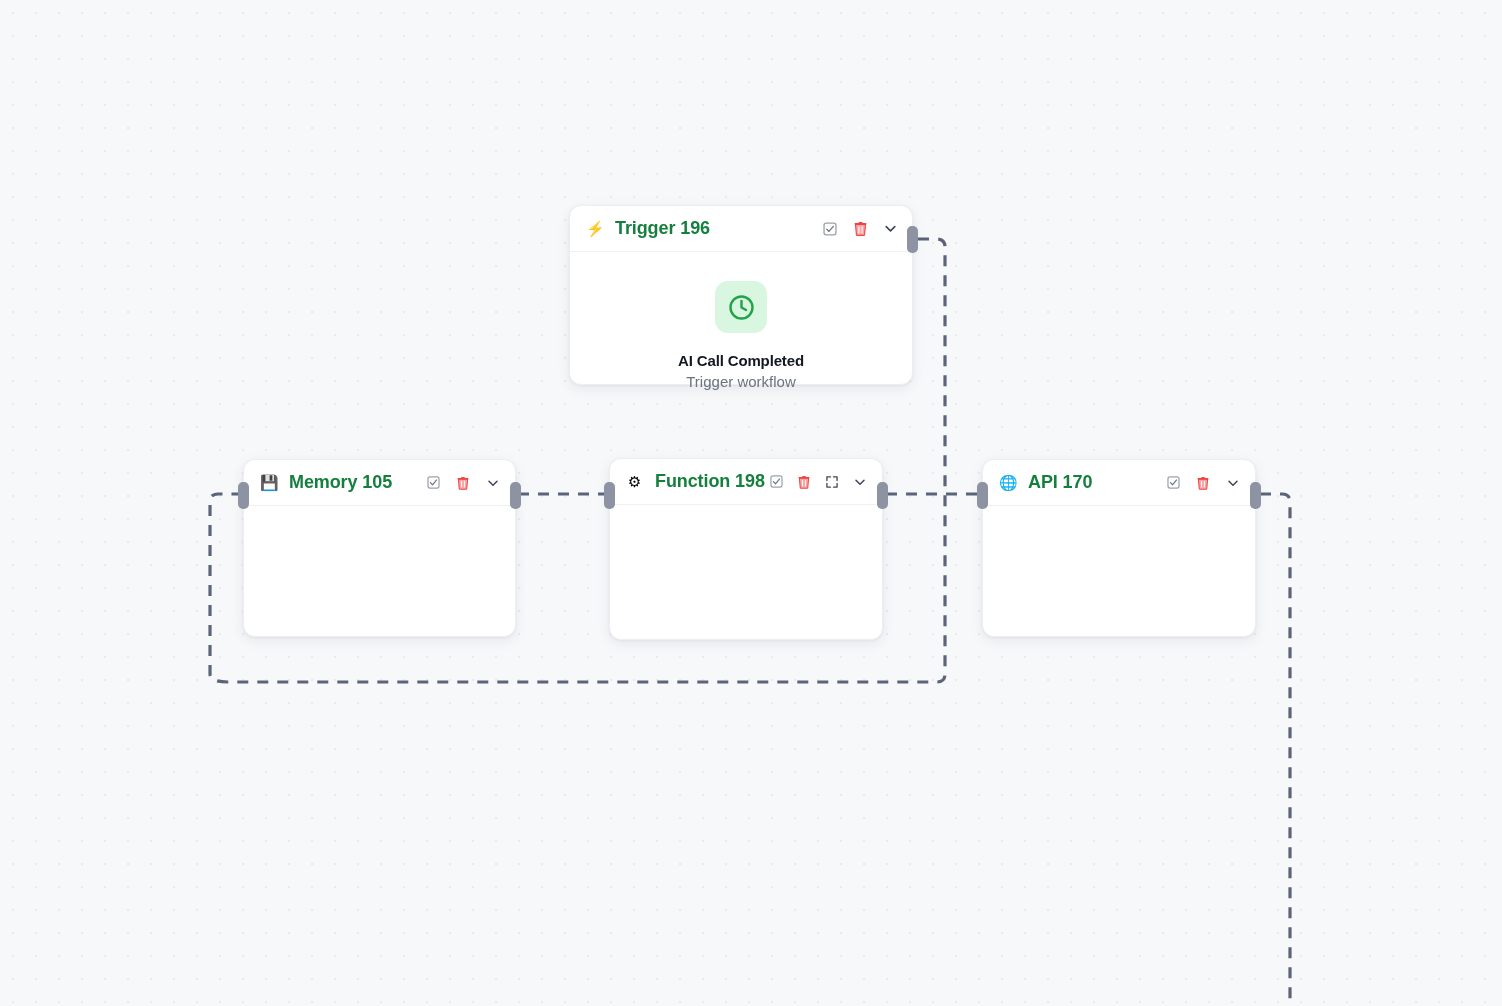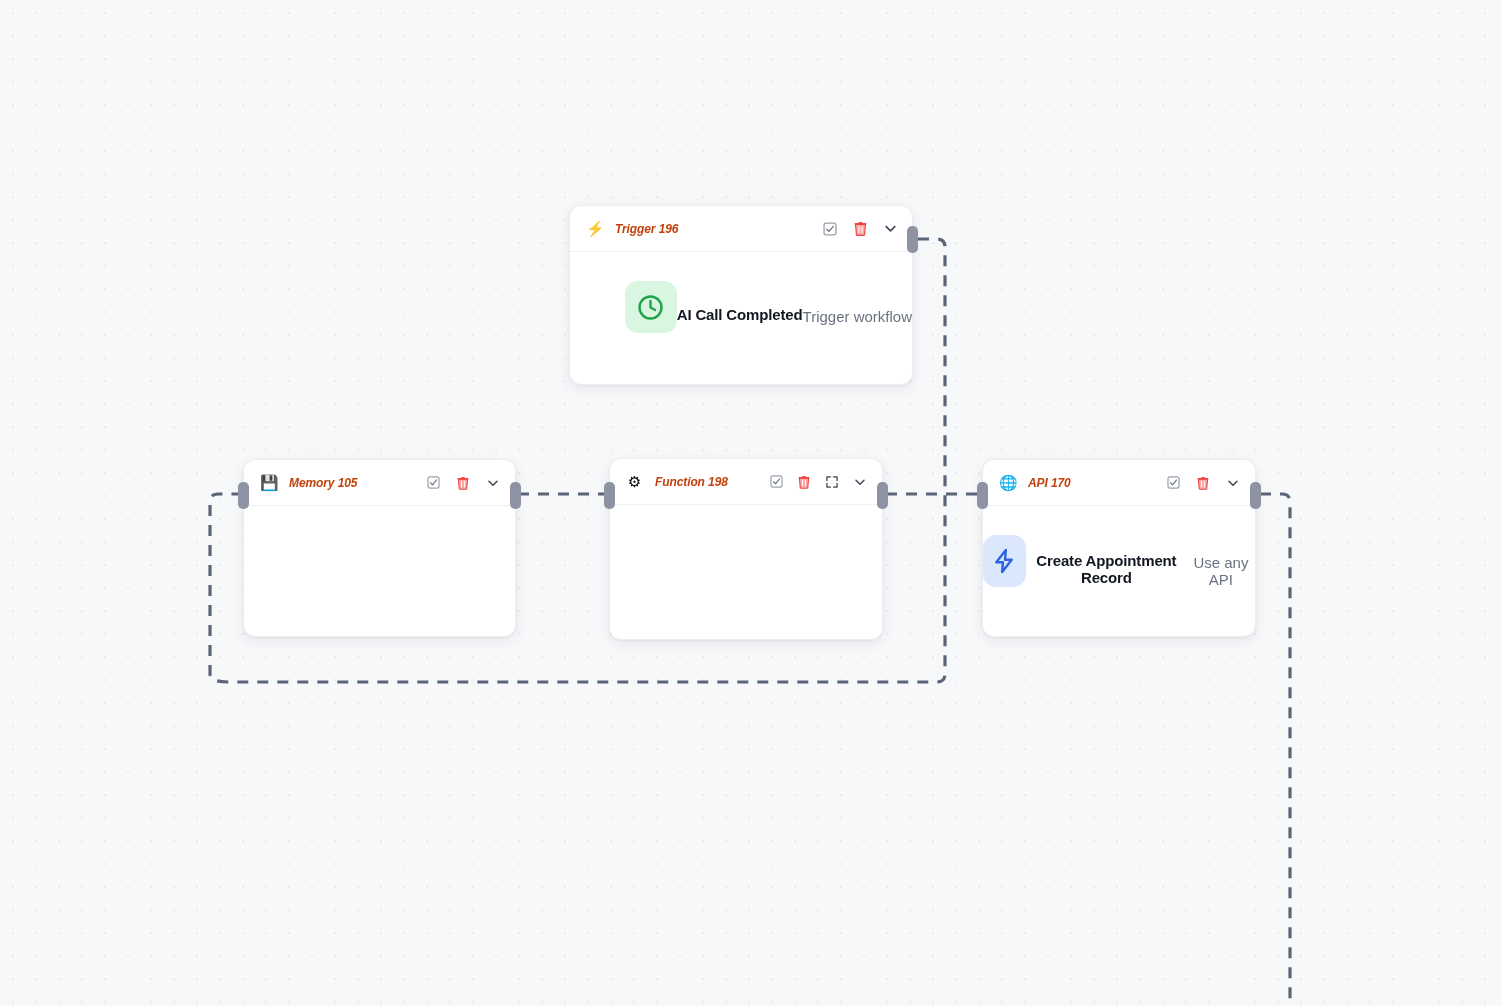--- a/index.html
+++ b/index.html
@@ -56,49 +56,48 @@
     font-size: 15px;
     line-height: 1;
     margin-right: 12px;
     display: inline-block;
     width: 17px;
     text-align: center;
     filter: saturate(0.95);
   }
 
   .node-title {
-    font-size: 12px;
+    font-size: 18px;
     font-weight: 700;
-    color: #c2410c;
+    color: #15803d;
     letter-spacing: -0.1px;
     white-space: nowrap;
-    font-style: italic;
   }
 
   .header-actions {
     margin-left: auto;
     display: flex;
     align-items: center;
     gap: 14px;
   }
 
   .hdr-btn {
     display: inline-flex;
     align-items: center;
     justify-content: center;
     width: 16px;
     height: 16px;
     cursor: pointer;
   }
 
   .node-body {
     display: flex;
-    flex-direction: row;
-    align-items: center;
-    justify-content: flex-end;
+    flex-direction: column;
+    align-items: center;
+    justify-content: flex-start;
     padding-top: 29px;
   }
 
   .body-icon-tile {
     width: 52px;
     height: 52px;
     border-radius: 13px;
     display: flex;
     align-items: center;
     justify-content: center;
@@ -280,26 +279,17 @@
             <path d="M5.3 6 V12.6 M8.7 6 V12.6" stroke="#ffffff" stroke-width="1.1" stroke-linecap="round"></path>
           </svg>
         </span>
         <span class="hdr-btn">
           <svg width="14" height="14" viewBox="0 0 16 16">
             <path d="M3.4 6 L8 10.6 L12.6 6" fill="none" stroke="#3f4655" stroke-width="1.7" stroke-linecap="round" stroke-linejoin="round"></path>
           </svg>
         </span>
       </span>
     </div>
-    <div class="node-body">
-      <div class="body-icon-tile" style="background:#dbe7fd;">
-        <svg width="28" height="28" viewBox="0 0 24 24">
-          <path d="M13.6 2.6 L5.4 13.1 H11.1 L10.4 21.4 L18.6 10.9 H12.9 Z" fill="none" stroke="#2f64e0" stroke-width="2.1" stroke-linejoin="round" stroke-linecap="round"></path>
-        </svg>
-      </div>
-      <div class="body-title">Create Appointment Record</div>
-      <div class="body-subtitle">Use any API</div>
-    </div>
     <div class="handle left" style="top:22px;"></div>
     <div class="handle right" style="top:22px;"></div>
   </div>
 
 </div>
 
 </body></html>

